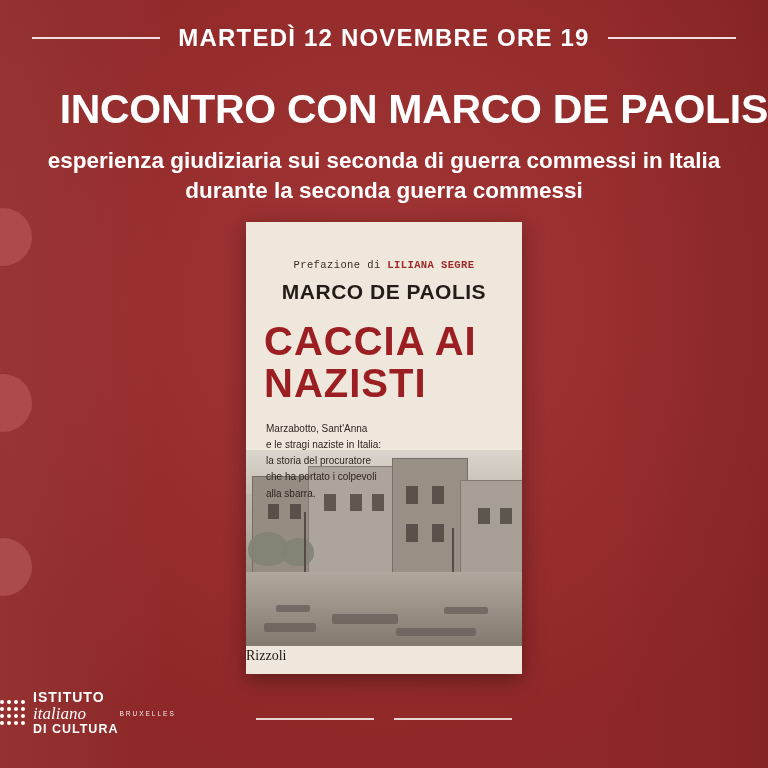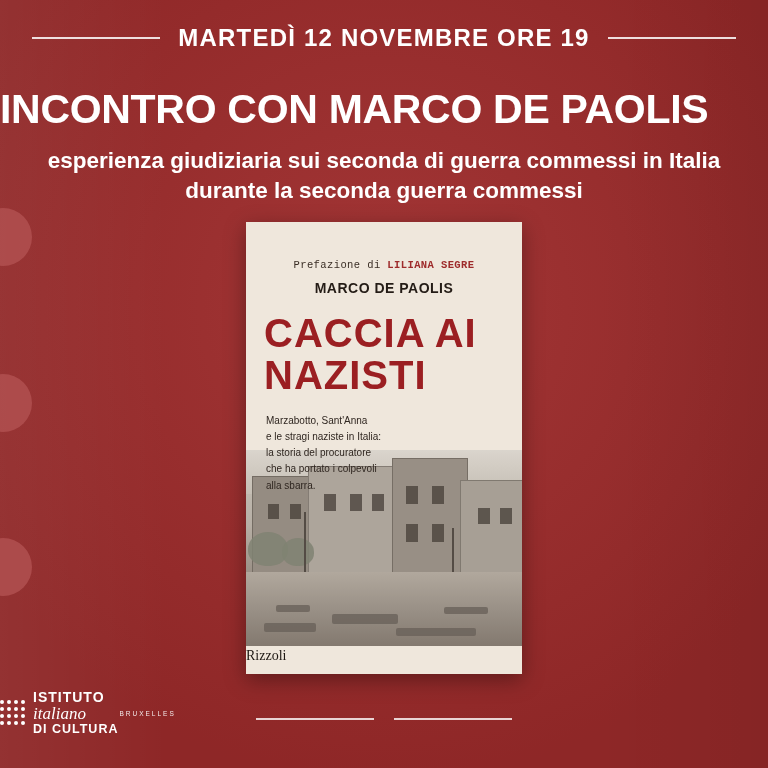--- a/index.html
+++ b/index.html
@@ -63,21 +63,21 @@
     font-weight: bold;
     letter-spacing: 1.2px;
     white-space: nowrap;
   }
 
   .headline {
     position: absolute;
     top: 88px;
     left: 0;
     right: 0;
-    text-align: left;
+    text-align: right;
     font-size: 41px;
     font-weight: bold;
     letter-spacing: -0.3px;
     line-height: 1.05;
   }
 
   .subhead {
     position: absolute;
     top: 146px;
     left: 30px;
@@ -117,21 +117,21 @@
   }
   .bk-prefazione .segre {
     color: #9e2b2b;
     font-weight: bold;
   }
   .bk-author {
     margin-top: 9px;
     text-align: center;
     font-family: "Liberation Sans", sans-serif;
     font-weight: bold;
-    font-size: 14px;
+    font-size: 21px;
     letter-spacing: 0.5px;
     color: #241c16;
   }
   .bk-title {
     margin-top: 16px;
     text-align: left;
     font-family: "Liberation Sans", sans-serif;
     font-weight: bold;
     font-size: 40px;
     line-height: 1.06;

